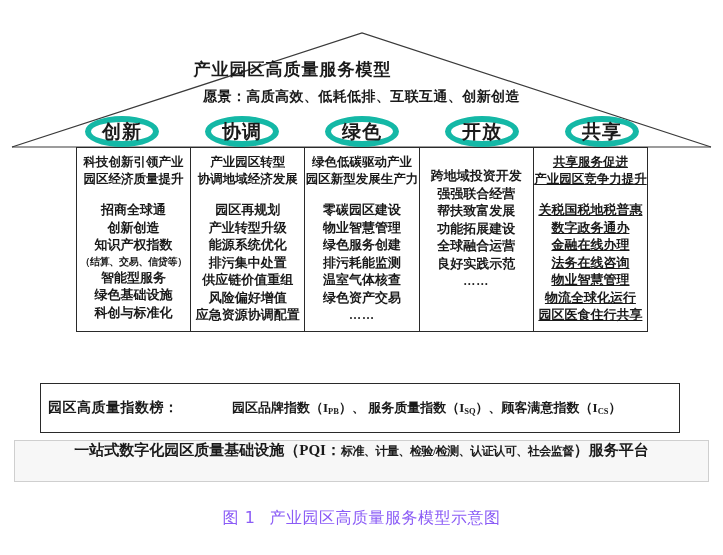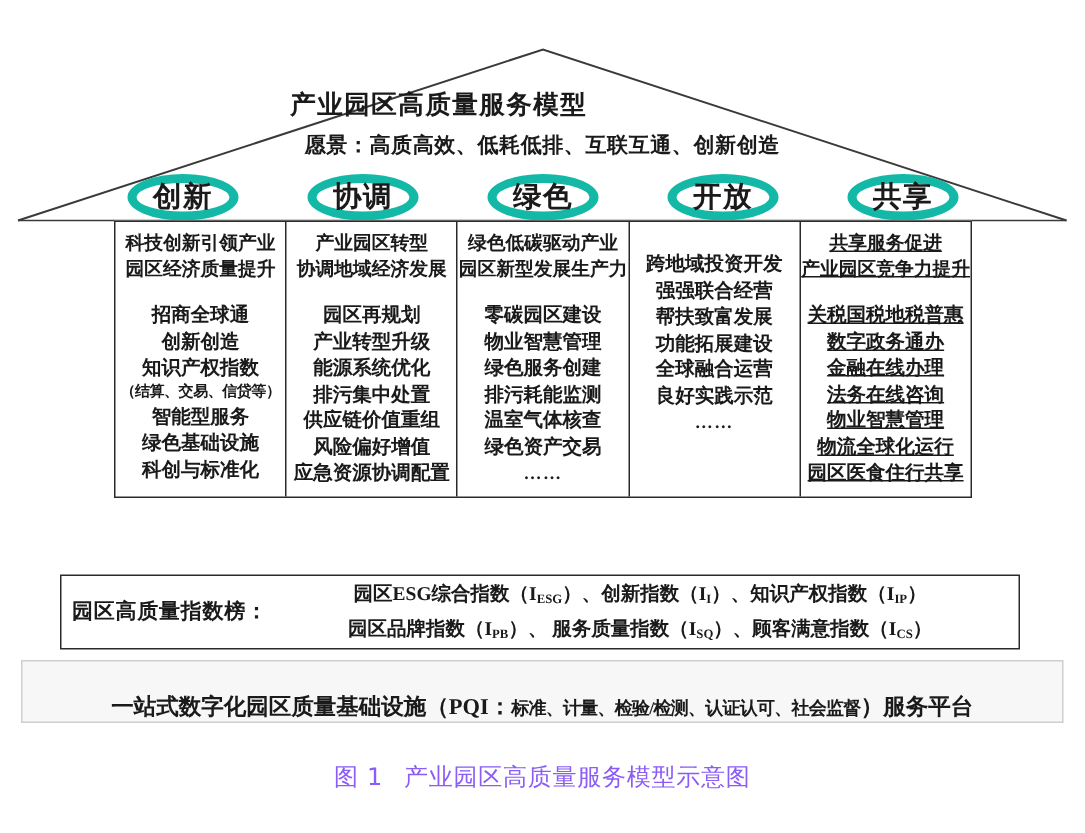--- a/index.html
+++ b/index.html
@@ -183,21 +183,21 @@
   .platform {
     position: absolute;
     left: 14px;
     top: 440px;
     width: 695px;
     height: 42px;
     border: 1px solid #cfcfcf;
     box-sizing: border-box;
     background: #f7f7f7;
     display: flex;
-    align-items: flex-end;
+    align-items: flex-start;
     justify-content: center;
   }
   .platform-text {
     font-size: 15px;
     font-weight: bold;
     letter-spacing: 0px;
     white-space: nowrap;
   }
   .platform-text .sm {
     font-size: 12px;
@@ -329,23 +329,20 @@
         <div class="col-dots">……</div>
       </div>
     </div>
 
   </div>
 
   <div class="index-box">
     <div class="index-label">园区高质量指数榜：</div>
     <div class="index-lines">
       <div class="index-line">
-        <span><span>园区ESG综合指数（I</span><sub>ESG</sub></span><span><span>）、创新指数（I</span><sub>I</sub></span><span><span>）、知识产权指数（I</span><sub>IP</sub></span><span>）</span>
-      </div>
-      <div class="index-line">
         <span><span>园区品牌指数（I</span><sub>PB</sub></span><span><span>）、 服务质量指数（I</span><sub>SQ</sub></span><span><span>）、顾客满意指数（I</span><sub>CS</sub></span><span>）</span>
       </div>
     </div>
   </div>
 
   <div class="platform">
     <div class="platform-text"><span>一站式数字化园区质量基础设施（PQI：</span><span class="sm">标准、计量、检验/检测、认证认可、社会监督</span><span>）服务平台</span></div>
   </div>
 
   <div class="caption">

